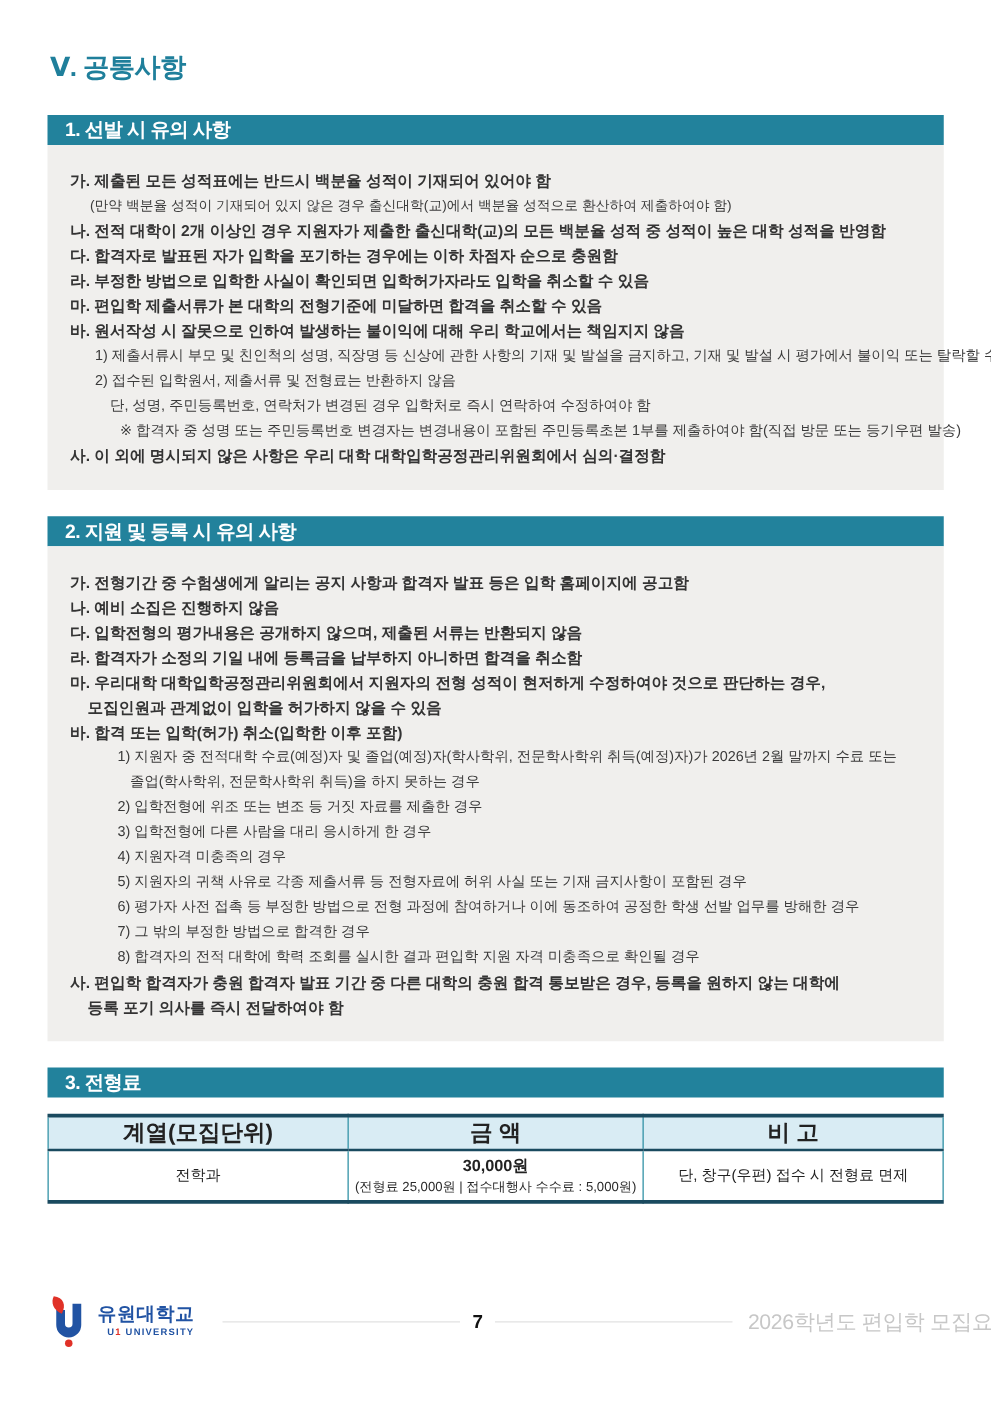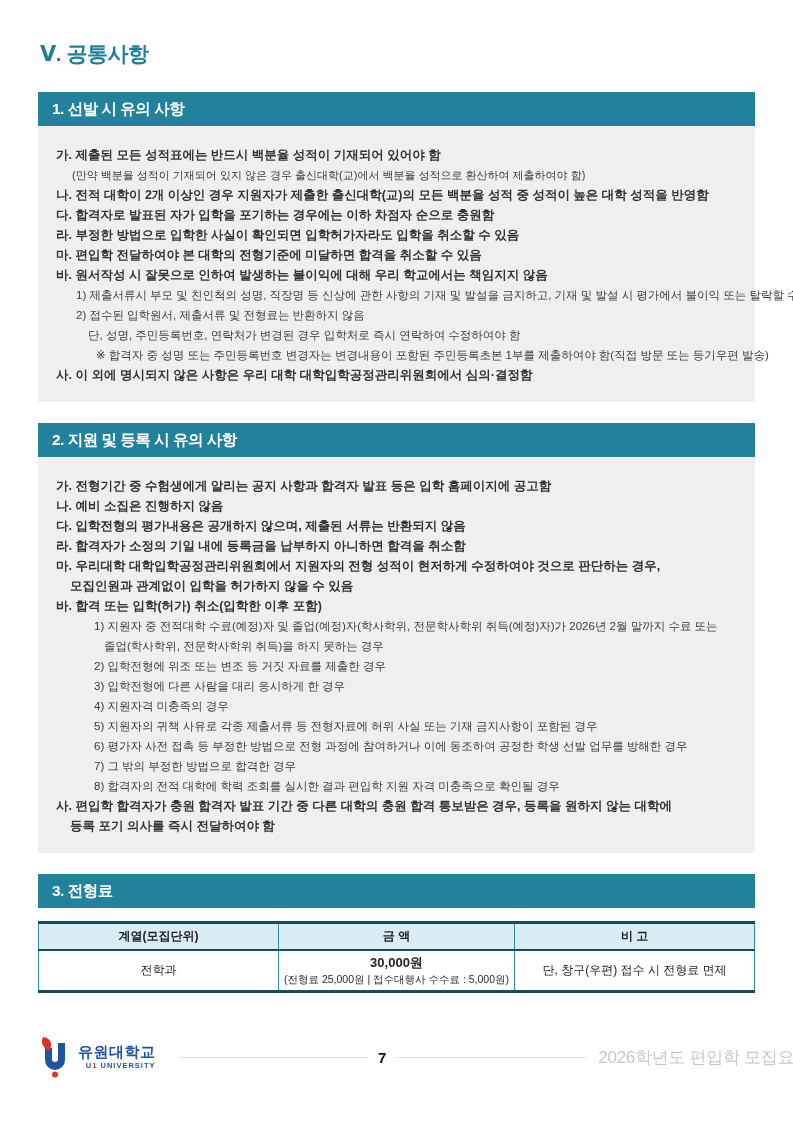--- a/index.html
+++ b/index.html
@@ -27,21 +27,21 @@
     padding:40px 38px 30px 38px;
     display:flex;flex-direction:column;
   }
   .page-title{
     font-size:21px;font-weight:800;color:var(--title-teal);
     letter-spacing:-0.5px;margin:0 0 24px 2px;
   }
   .section{margin-bottom:21px;}
   .sec-header{
     background:var(--teal);color:#ffffff;
-    height:34px;display:flex;align-items:center;
+    height:24px;display:flex;align-items:center;
     padding-left:14px;
     font-size:15.5px;font-weight:800;letter-spacing:-0.5px;
   }
   .sec-body{
     background:var(--sec-bg);
     padding:19px 18px 17px 18px;
   }
   .line{line-height:20px;white-space:nowrap;}
   .lv-a{font-weight:700;font-size:12.5px;color:#333;}
   .lv-a-cont{font-weight:700;font-size:12.5px;color:#333;padding-left:14px;}
@@ -56,21 +56,21 @@
     width:100%;margin-top:13px;
     border-collapse:collapse;
     border-top:3px solid var(--border-dark);
     border-bottom:3px solid var(--border-dark);
   }
   .fee-table th{
     background:var(--th-bg);
     border-bottom:2px solid var(--border-dark);
     border-left:1px solid var(--border-teal);
     border-right:1px solid var(--border-teal);
-    font-size:12px;font-weight:800;color:#222;
+    font-size:18px;font-weight:800;color:#222;
     height:27px;text-align:center;
   }
   .fee-table td{
     border-left:1px solid var(--border-teal);
     border-right:1px solid var(--border-teal);
     text-align:center;vertical-align:middle;
     font-size:12px;color:#222;height:34px;padding:3px 0;
   }
   .fee-table th:first-child,.fee-table td:first-child{border-left:1px solid var(--border-teal);}
   .fee-table th:last-child,.fee-table td:last-child{border-right:1px solid var(--border-teal);}
@@ -104,21 +104,21 @@
   <h1 class="page-title">Ⅴ. 공통사항</h1>
 
   <div class="section">
     <div class="sec-header">1. 선발 시 유의 사항</div>
     <div class="sec-body">
         <div class="line lv-a">가. 제출된 모든 성적표에는 반드시 백분율 성적이 기재되어 있어야 함</div>
         <div class="line lv-paren">(만약 백분율 성적이 기재되어 있지 않은 경우 출신대학(교)에서 백분율 성적으로 환산하여 제출하여야 함)</div>
         <div class="line lv-a">나. 전적 대학이 2개 이상인 경우 지원자가 제출한 출신대학(교)의 모든 백분율 성적 중 성적이 높은 대학 성적을 반영함</div>
         <div class="line lv-a">다. 합격자로 발표된 자가 입학을 포기하는 경우에는 이하 차점자 순으로 충원함</div>
         <div class="line lv-a">라. 부정한 방법으로 입학한 사실이 확인되면 입학허가자라도 입학을 취소할 수 있음</div>
-        <div class="line lv-a">마. 편입학 전달하여야 본 대학의 전형기준에 미달하면 합격을 취소할 수 있음</div>
+        <div class="line lv-a">마. 편입학 제출서류가 본 대학의 전형기준에 미달하면 합격을 취소할 수 있음</div>
         <div class="line lv-a">바. 원서작성 시 잘못으로 인하여 발생하는 불이익에 대해 우리 학교에서는 책임지지 않음</div>
         <div class="line lv-num1">1) 제출서류시 부모 및 친인척의 성명, 직장명 등 신상에 관한 사항의 기재 및 발설을 금지하고, 기재 및 발설 시 평가에서 불이익 또는 탈락할 수 있음</div>
         <div class="line lv-num1">2) 접수된 입학원서, 제출서류 및 전형료는 반환하지 않음</div>
         <div class="line lv-note">단, 성명, 주민등록번호, 연락처가 변경된 경우 입학처로 즉시 연락하여 수정하여야 함</div>
         <div class="line lv-star">※ 합격자 중 성명 또는 주민등록번호 변경자는 변경내용이 포함된 주민등록초본 1부를 제출하여야 함(직접 방문 또는 등기우편 발송)</div>
         <div class="line lv-a">사. 이 외에 명시되지 않은 사항은 우리 대학 대학입학공정관리위원회에서 심의·결정함</div>
       </div>
   </div>
 
   <div class="section">

